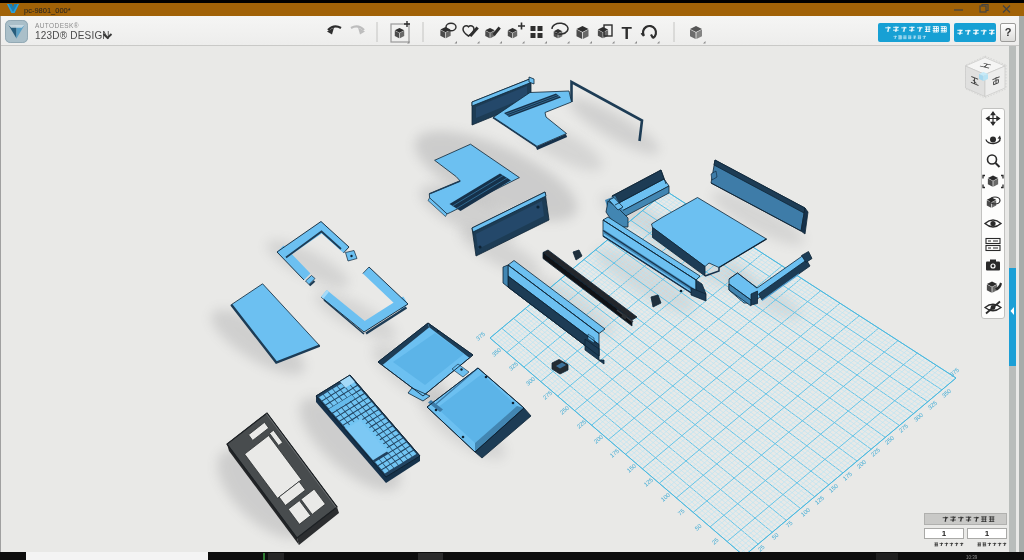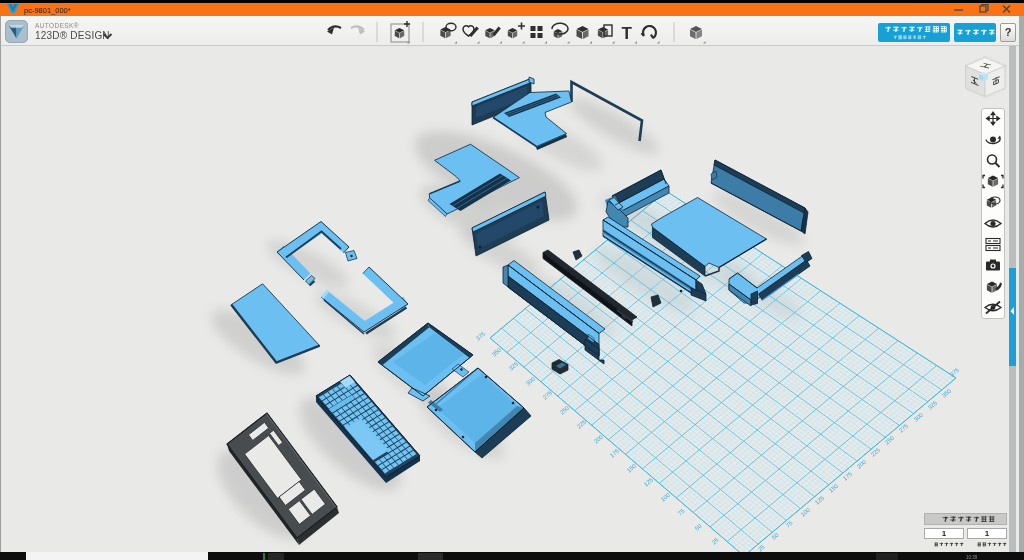--- a/index.html
+++ b/index.html
@@ -455,21 +455,21 @@
     <polygon points="268.6,435.5 301.5,479.7 277.5,498.3 244.6,454.1" fill="#e9e9e7" stroke="#2a2d2f" stroke-width="0.8"></polygon>
     <polygon points="264.5,422.3 268.7,428.0 252.7,440.4 248.5,434.8" fill="#e9e9e7" stroke="#2a2d2f" stroke-width="0.8"></polygon>
     <polygon points="273.5,430.2 282.6,442.4 278.6,445.5 269.5,433.3" fill="#e9e9e7" stroke="#2a2d2f" stroke-width="0.8"></polygon>
     <polygon points="299.1,481.5 305.4,490.0 285.4,505.5 279.1,497.0" fill="#e9e9e7" stroke="#2a2d2f" stroke-width="0.8"></polygon>
     <polygon points="314.2,489.1 325.4,504.1 312.2,514.4 301.0,499.3" fill="#e9e9e7" stroke="#2a2d2f" stroke-width="0.8"></polygon>
     <polygon points="299.4,500.6 310.6,515.6 299.4,524.3 288.2,509.2" fill="#e9e9e7" stroke="#2a2d2f" stroke-width="0.8"></polygon>
     <path d="M267,413 L337,507 L297,538 L227,444 Z" fill="none" stroke="#1e2022" stroke-width="1.2"></path>
     <polyline points="266.2,413.6 336.2,507.6" fill="none" stroke="#6a6e70" stroke-width="1.0"></polyline>
   </svg>
 <div class="abs" style="left:0;top:0;width:1024px;height:3px;background:#000"></div>
-<div class="abs" style="left:0;top:3px;width:1024px;height:13px;background:#f97316">
+<div class="abs" style="left:0;top:3px;width:1024px;height:13px;background:#a16207">
  <svg class="abs" style="left:7px;top:1px" width="12" height="11" viewBox="0 0 12 11">
   <polygon points="0,0 5,0 6,3 7,0 12,0 7.5,9 4.5,9" fill="#1c7fb5"></polygon>
   <polygon points="1.5,0 6,8 10.5,0 12,0 7.5,9 4.5,9 0,0" fill="#2ea0d8"></polygon>
  </svg>
  <span class="abs" style="left:24px;top:3px;font-size:7.5px;color:#222">pc-9801_000*</span>
  <svg class="abs" style="left:948px;top:0" width="70" height="13" viewBox="0 0 70 13">
   <path d="M6,7 h9" stroke="#444" stroke-width="1.3"></path>
   <rect x="32" y="3" width="6" height="6" fill="none" stroke="#444" stroke-width="1.2"></rect>
   <path d="M34,3 v-1.5 h6 v6 h-2" fill="none" stroke="#444" stroke-width="1.2"></path>
   <path d="M55,2.5 l7,7 m0,-7 l-7,7" stroke="#444" stroke-width="1.3"></path>

